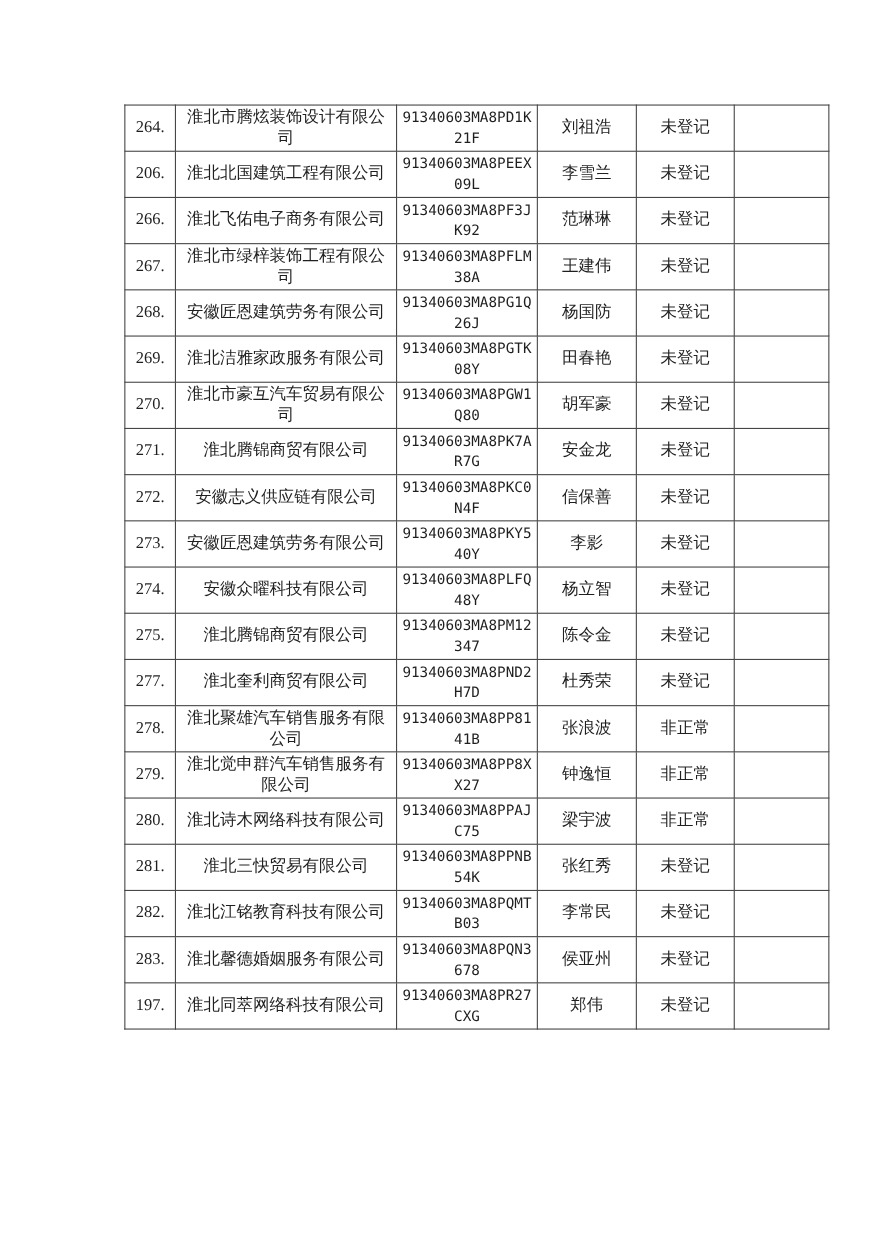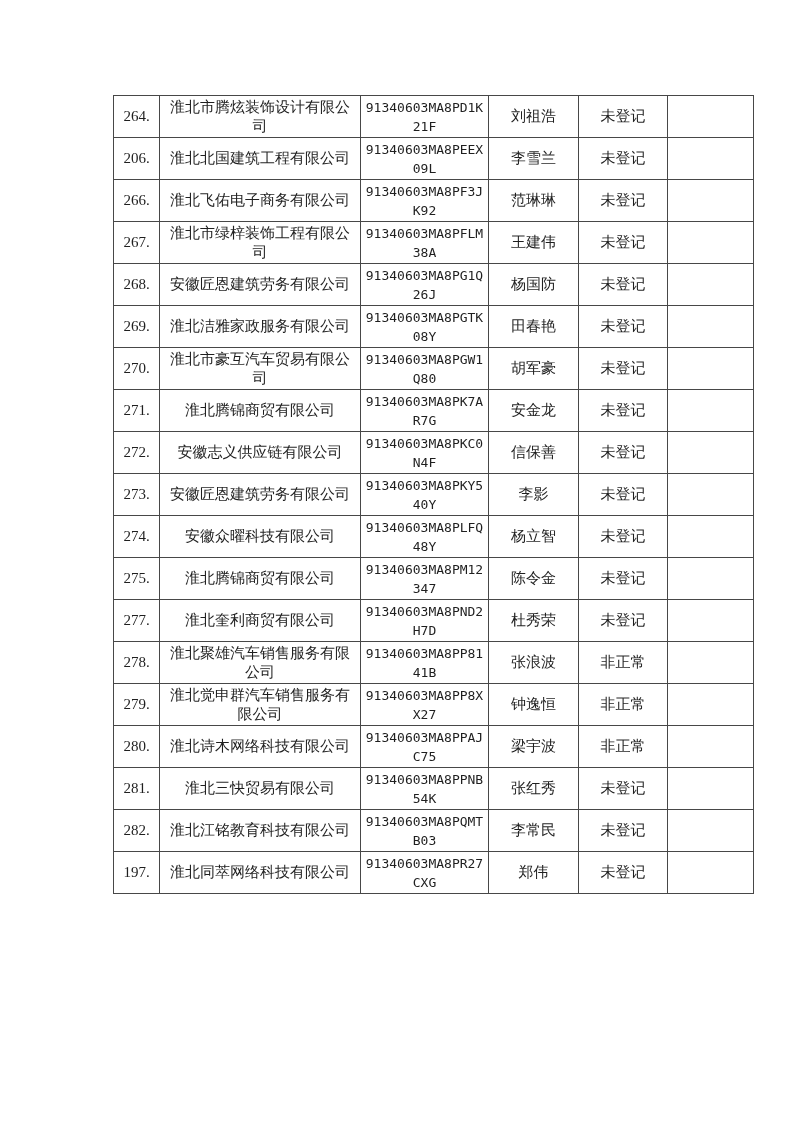--- a/index.html
+++ b/index.html
@@ -297,20 +297,32 @@
             <div class="name-inner">淮北江铭教育科技有限公司</div>
           </td>
     <td class="c-code">
             <div class="code-inner">91340603MA8PQMTB03</div>
           </td>
     <td class="c-person">李常民</td>
     <td class="c-status">未登记</td>
     <td class="c-note"></td>
   </tr>
 
+  <tr>
+    <td class="c-num"><span class="num-text">283.</span></td>
+    <td class="c-name">
+            <div class="name-inner">淮北馨德婚姻服务有限公司</div>
+          </td>
+    <td class="c-code">
+            <div class="code-inner">91340603MA8PQN3678</div>
+          </td>
+    <td class="c-person">侯亚州</td>
+    <td class="c-status">未登记</td>
+    <td class="c-note"></td>
+  </tr>
 
 
   <tr>
     <td class="c-num"><span class="num-text">197.</span></td>
     <td class="c-name">
             <div class="name-inner">淮北同萃网络科技有限公司</div>
           </td>
     <td class="c-code">
             <div class="code-inner">91340603MA8PR27CXG</div>
           </td>

